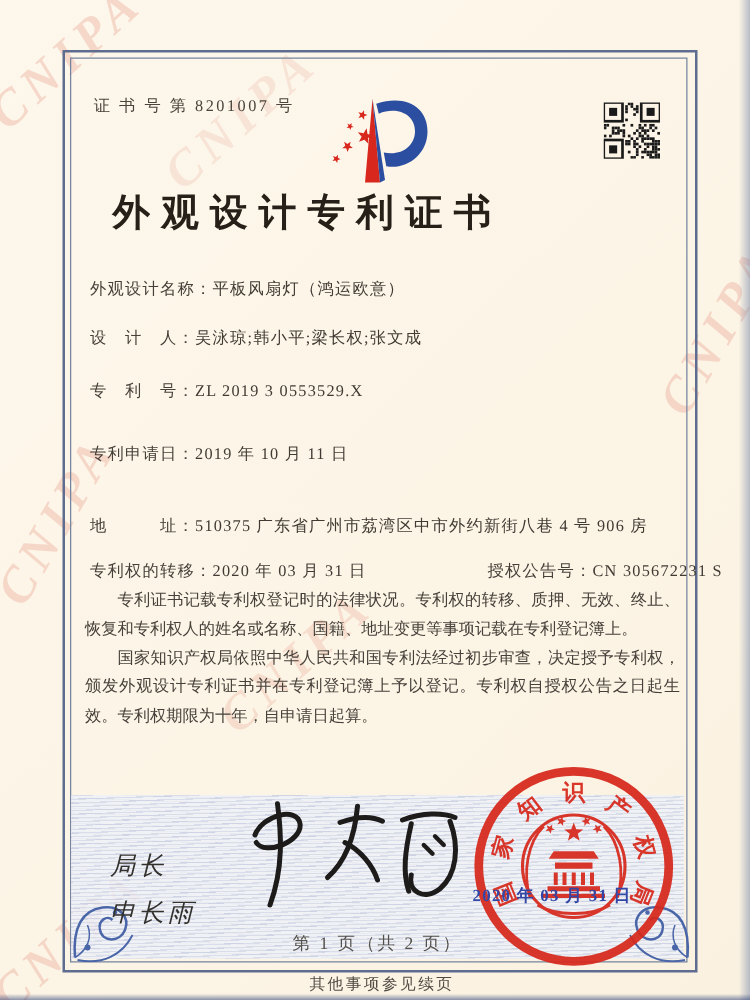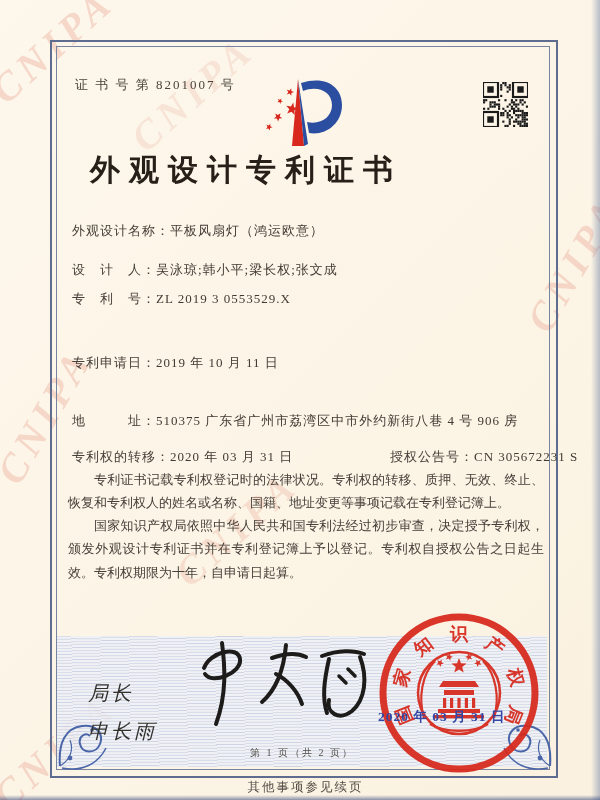--- a/index.html
+++ b/index.html
@@ -23,21 +23,21 @@
   
   .cert-no{position:absolute;left:75px;top:76px;font-size:13px;letter-spacing:2px;color:#4a443c;}
   .logo{position:absolute;left:252px;top:74px;}
   .qr{position:absolute;left:483px;top:82px;}
   .title{position:absolute;left:0;top:150px;width:492px;text-align:center;
          font-size:30px;font-weight:bold;letter-spacing:9px;color:#262019;}
   
   .row{position:absolute;left:72px;font-size:13px;letter-spacing:1px;white-space:nowrap;}
   .row .lab{color:#46403a;}
   .row .val{color:#403a33;}
-  .r0{top:222px}.r1{top:261px}.r2{top:290px}.r3{top:354px}.r4{top:376px}.r5{top:412px}
+  .r0{top:222px}.r1{top:261px}.r2{top:304px}.r3{top:354px}.r4{top:376px}.r5{top:412px}
   .rgrant{top:448px}
   .grant2{position:absolute;left:318px;top:0;}
   
   .paras{position:absolute;left:68px;top:468px;width:476px;font-size:13px;
          line-height:1.78;text-align:justify;color:#46403a;}
   .paras p{margin:0;text-indent:2em;}
   
   .band{position:absolute;left:57px;top:636px;width:490px;height:131px;
         background:
           repeating-linear-gradient(178deg,rgba(122,142,192,0.22) 0 1px,rgba(240,243,250,0.55) 1px 3px),
@@ -50,21 +50,21 @@
   .signer{position:absolute;left:88px;top:674px;
           font-family:"Liberation Sans","DejaVu Sans",sans-serif;
           font-size:20px;letter-spacing:3px;color:#33312e;line-height:1.9;font-style:italic;}
   .signature{position:absolute;left:188px;top:636px;}
   
   .seal{position:absolute;left:372px;top:606px;}
   .seal-date{position:absolute;left:378px;top:708px;font-size:13.5px;letter-spacing:1px;
              color:#3246a5;font-weight:bold;white-space:nowrap;}
   
   .page-num{position:absolute;left:50px;top:746px;width:504px;text-align:center;
-            font-size:10px;letter-spacing:2px;color:#53504b;}
+            font-size:14px;letter-spacing:2px;color:#53504b;}
   .cont-note{position:absolute;left:0;top:779px;width:523px;text-align:center;
              font-size:12.5px;letter-spacing:2px;color:#514b43;margin-left:44px;}
   
   .edge-right{position:absolute;right:0;top:0;width:9px;height:800px;
               background:linear-gradient(to right,rgba(100,120,160,0) 0%,rgba(100,120,160,0.45) 100%);}
   .edge-bottom{position:absolute;left:0;bottom:0;width:600px;height:5px;
                background:linear-gradient(to bottom,rgba(60,80,130,0) 0%,rgba(45,65,120,0.55) 100%);}
 </style>
 </head>
 <body>

